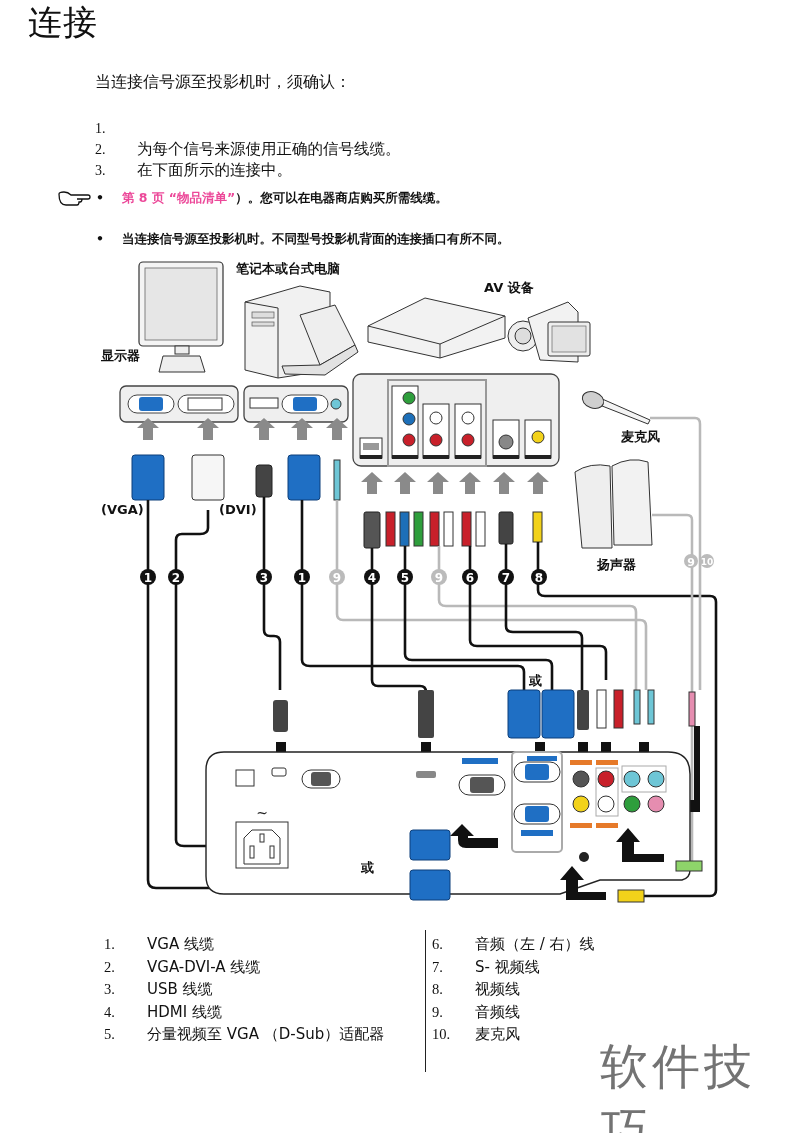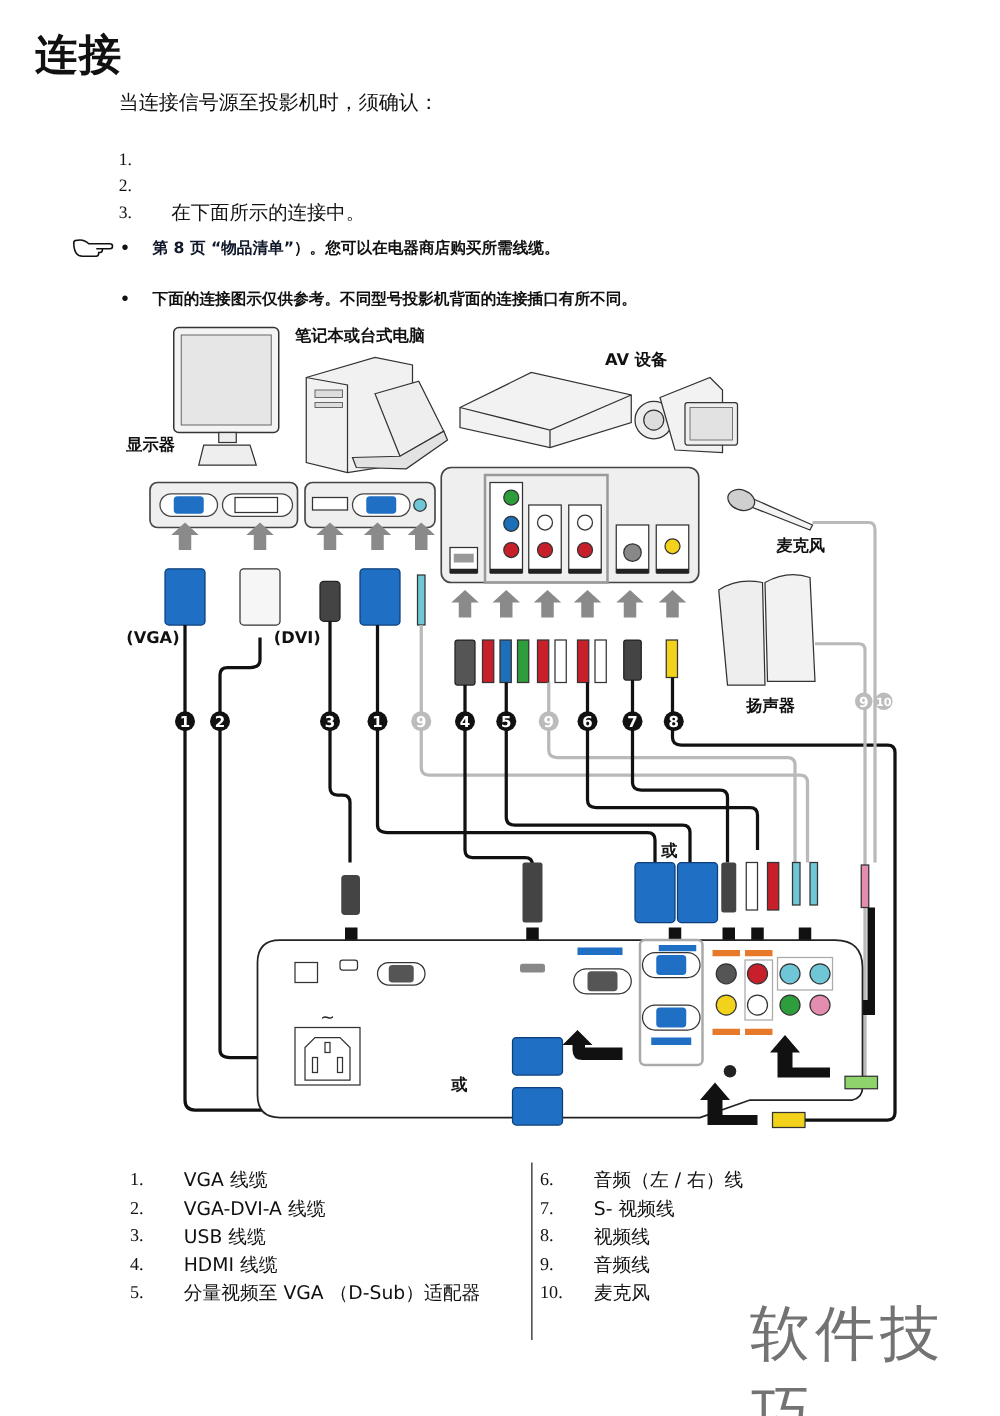--- a/index.html
+++ b/index.html
@@ -1,64 +1,65 @@
 <!DOCTYPE html>
 <html><head>
 <meta charset="utf-8">
 <style>
   * { box-sizing: border-box; margin: 0; padding: 0; }
   html, body { width: 800px; height: 1133px; background: #ffffff; overflow: hidden; }
   body { position: relative; font-family: "DejaVu Sans", sans-serif; color: #111; }
   .abs { position: absolute; }
-  .title { left: 28px; top: 21px; font-size: 34px; font-weight: bold; letter-spacing: 1px; }
+  .title { left: 28px; top: 0; font-size: 34px; font-weight: normal; letter-spacing: 1px; }
   .intro { left: 95px; top: 72px; font-size: 16px; }
   .steps { left: 95px; top: 118px; font-size: 15.5px; line-height: 21px; }
   .steps .row { display: flex; }
   .steps .num { width: 42px; font-family: "Liberation Serif", serif; font-size: 14px; }
   .note { font-size: 12.5px; font-weight: bold; line-height: 16px; }
   .note .bullet { position: absolute; left: -26px; top: 0; }
-  .note .blue { color: #0f172a; }
+  .note .blue { color: #ec4899; }
   .hand { left: 57px; top: 190px; width: 36px; height: 18px; }
   .legend { font-size: 15px; line-height: 22.5px; }
   .legend .row { display: flex; }
   .legend .num { width: 43px; font-family: "Liberation Serif", serif; font-size: 14.5px; }
   .vdivider { left: 425px; top: 930px; width: 1px; height: 142px; background: #222; }
   .watermark { left: 600px; top: 1035px; font-size: 48px; color: #737373; letter-spacing: 4px; }
   svg text { font-family: "DejaVu Sans", sans-serif; }
 </style>
 </head>
 <body>
 
 <div class="abs title">连接</div>
 <div class="abs intro">当连接信号源至投影机时，须确认：</div>
 
 <div class="abs steps">
   <div class="row">
       <span class="num">1.</span>
     </div>
   <div class="row">
       <span class="num">2.</span>
+      <span>为每个信号来源使用正确的信号线缆。</span>
     </div>
   <div class="row">
       <span class="num">3.</span>
       <span>在下面所示的连接中。</span>
     </div>
 </div>
 
 <svg class="abs hand" viewBox="0 0 36 18">
   <path d="M2 4 Q2 15 9 15 L20 15 Q22 15 22 12 L23 12 Q25 12 25 9 L20 9 L31 9 Q33 9 33 7 Q33 5 31 5 L14 5 Q11 2 7 2 Q2 2 2 4 Z" fill="none" stroke="#111" stroke-width="1.3"></path>
 </svg>
 
 <div class="abs note" style="left:122px; top:190px; width:490px;">
   <span class="bullet">•</span>
   <div><span class="blue">第 8 页 “物品清单”</span><span>）。您可以在电器商店购买所需线缆。</span></div>
 </div>
 <div class="abs note" style="left:122px; top:231px; width:490px;">
   <span class="bullet">•</span>
-  <div>下面的连接图示仅供参考。不同型号投影机背面的连接插口有所不同。</div>
+  <div>当连接信号源至投影机时。不同型号投影机背面的连接插口有所不同。</div>
 </div>
 
 <svg class="abs" style="left:0; top:250px;" width="800" height="670" viewBox="0 250 800 670">
   <defs>
     <marker id="arrG" markerWidth="4" markerHeight="4" refX="2" refY="2" orient="auto">
         <path d="M0 0 L4 2 L0 4 Z" fill="#8a8a8a"></path>
       </marker>
   </defs>
 
   <g>

